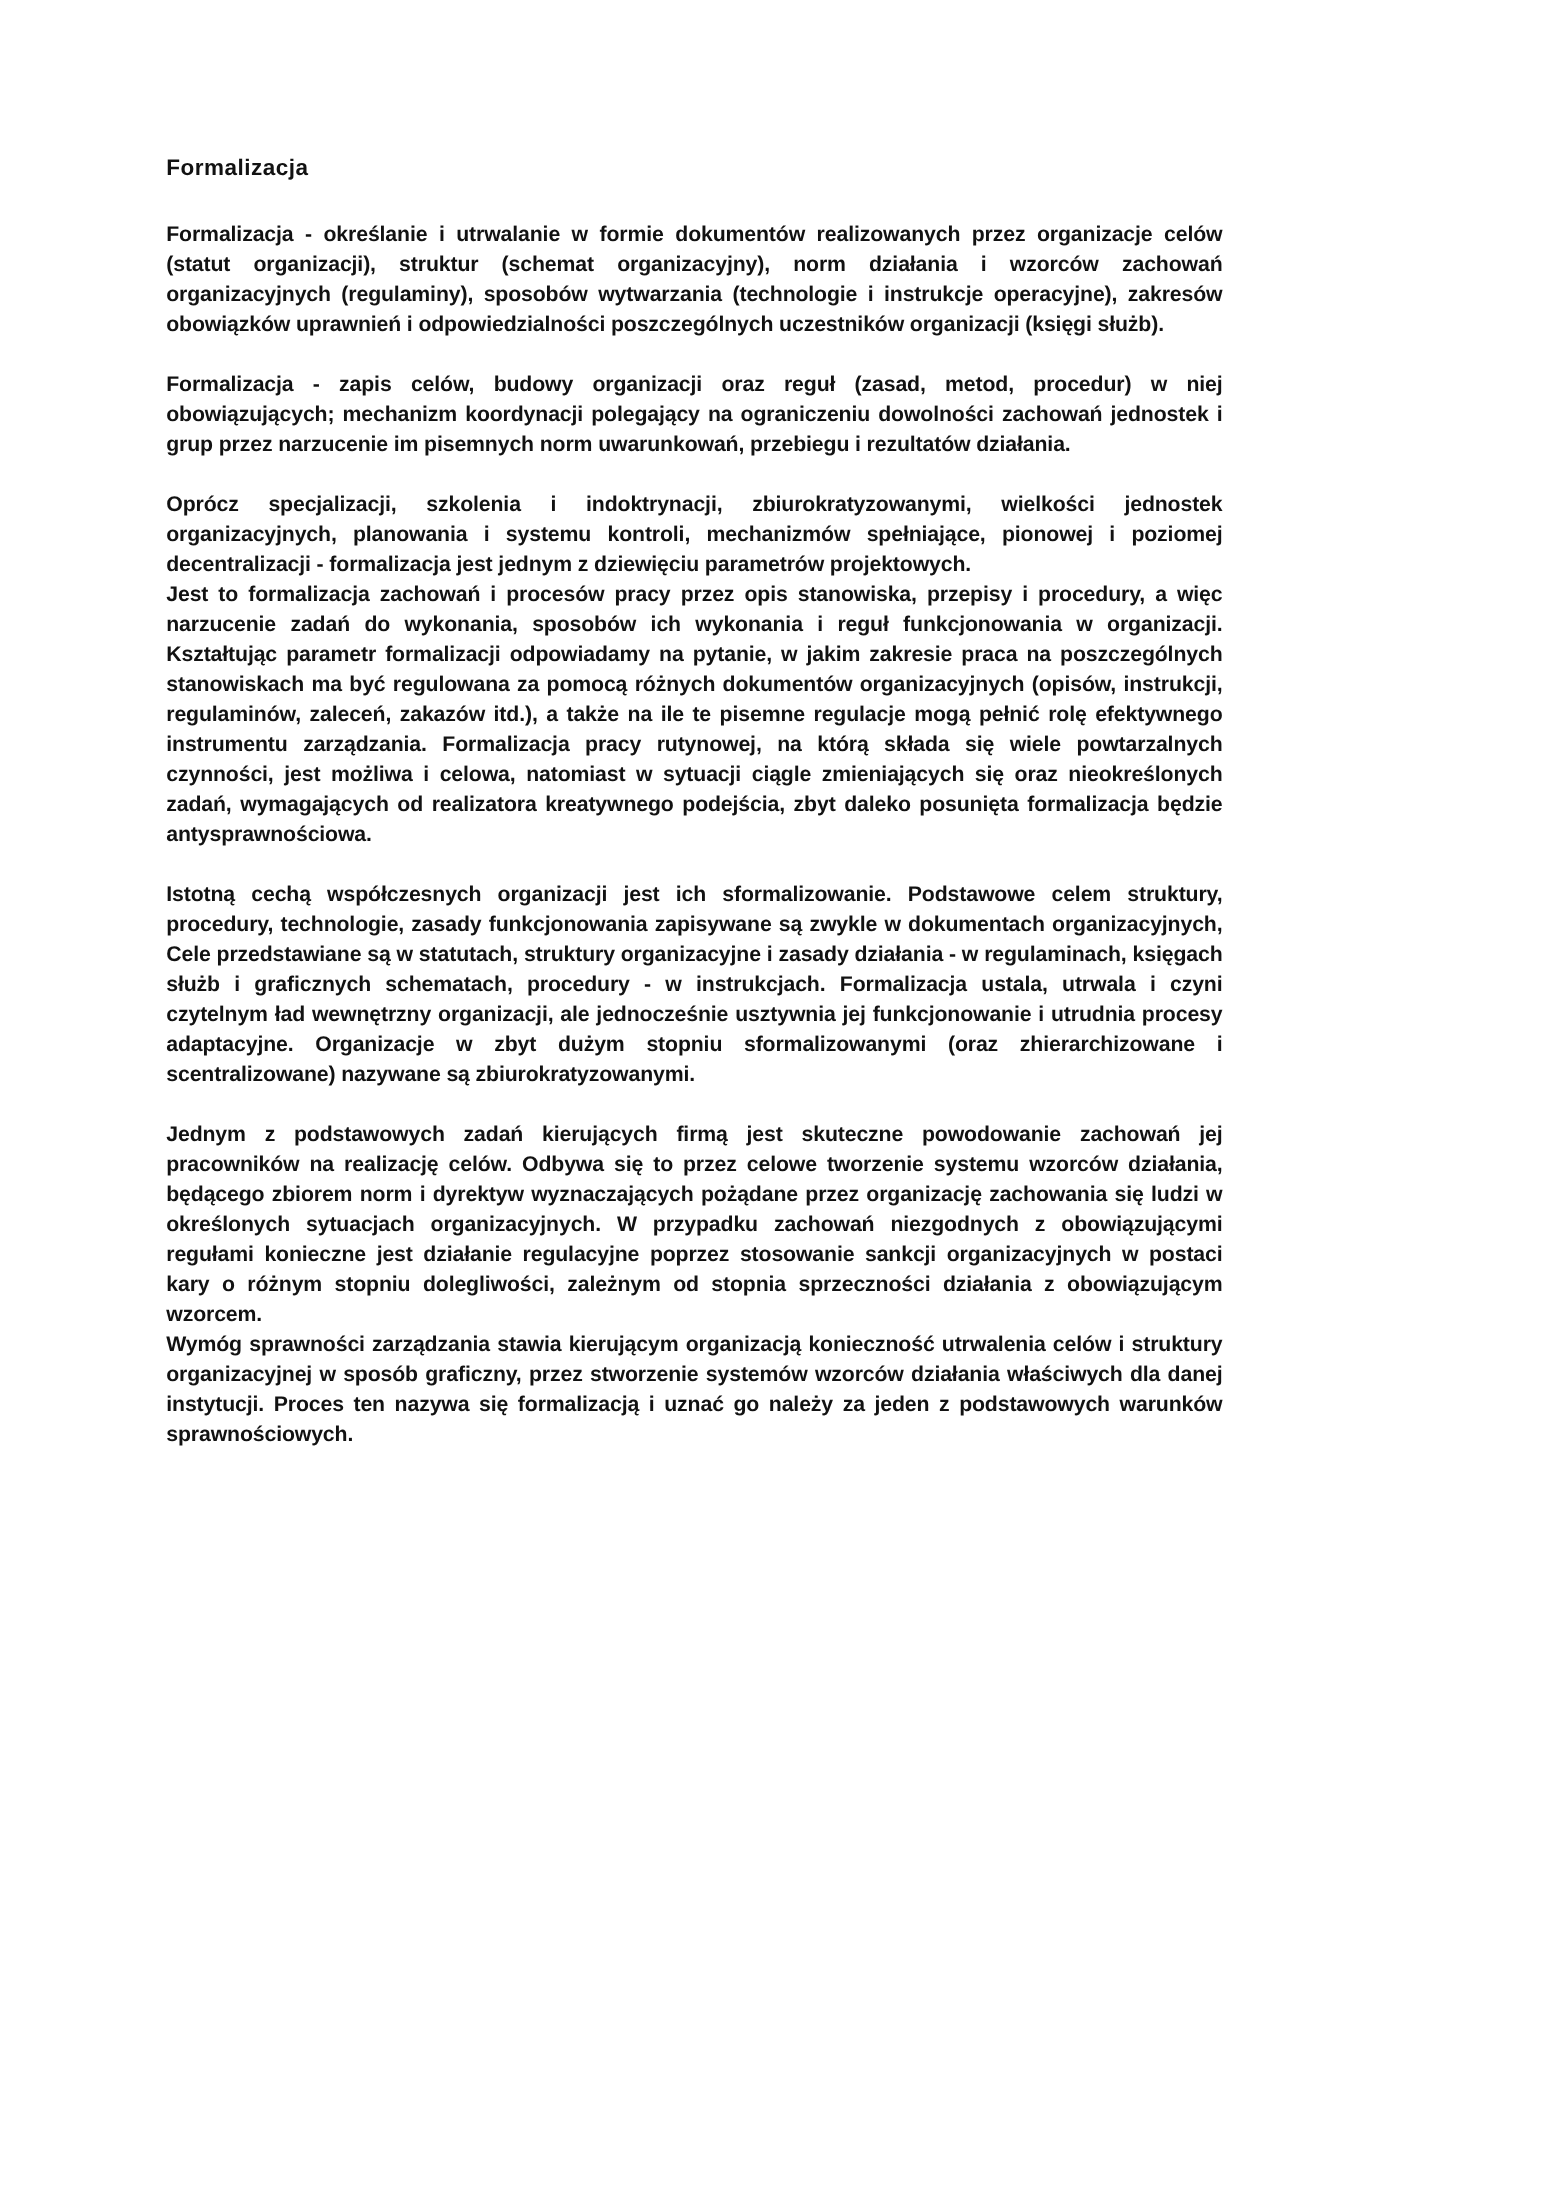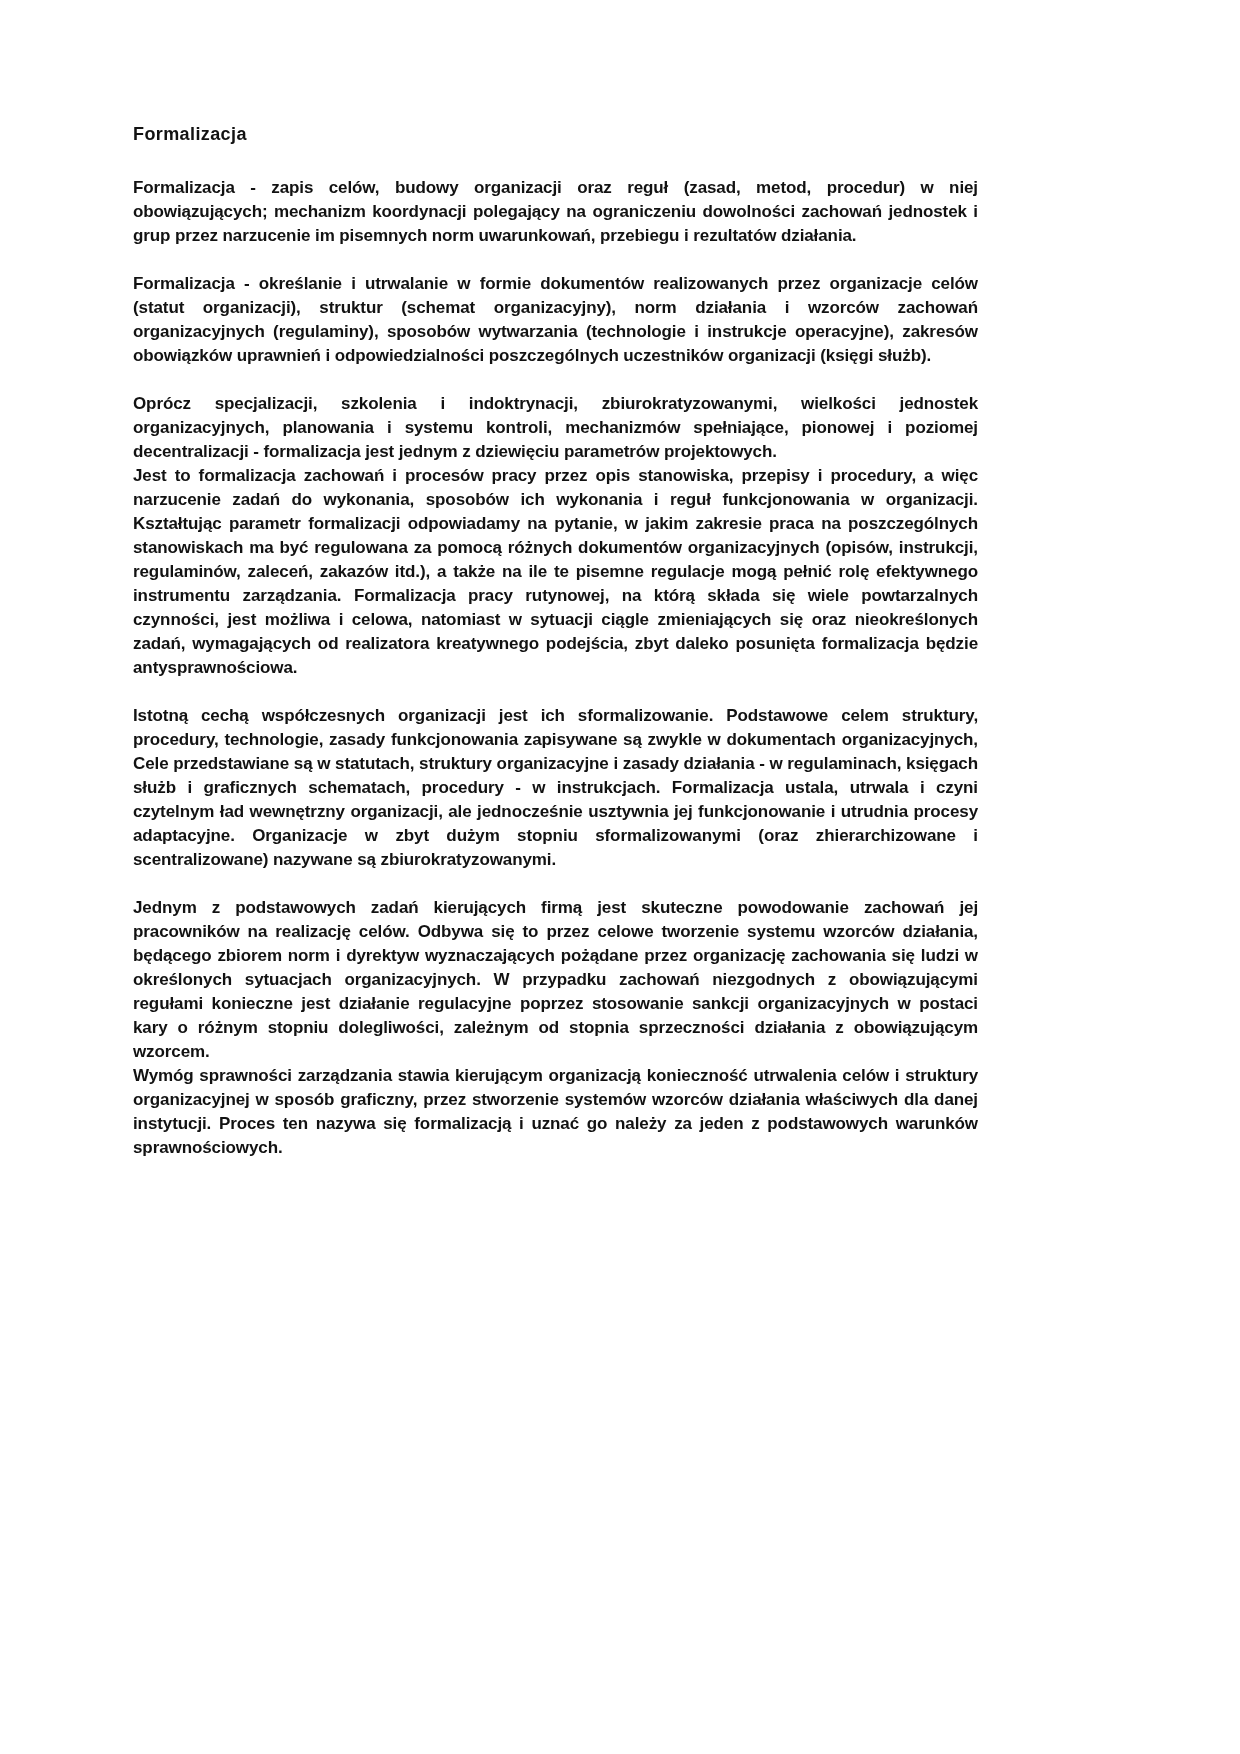--- a/index.html
+++ b/index.html
@@ -41,25 +41,25 @@
     text-justify: inter-word;
   }
 </style>
 </head>
 <body>
 
 <div class="page">
   <h1 class="doc-title">Formalizacja</h1>
 
   <div class="block">
-    <p>Formalizacja - zapis celów, budowy organizacji oraz reguł (zasad, metod, procedur) w niej obowiązujących; mechanizm koordynacji polegający na ograniczeniu dowolności zachowań jednostek i grup przez narzucenie im pisemnych norm uwarunkowań, przebiegu i rezultatów działania.</p>
+    <p>Formalizacja  - określanie i utrwalanie w formie dokumentów realizowanych przez organizacje celów (statut organizacji), struktur (schemat organizacyjny), norm działania i wzorców zachowań organizacyjnych (regulaminy), sposobów wytwarzania (technologie i instrukcje operacyjne), zakresów obowiązków uprawnień i odpowiedzialności poszczególnych uczestników organizacji (księgi służb).</p>
   </div>
 
   <div class="block">
-    <p>Formalizacja  - określanie i utrwalanie w formie dokumentów realizowanych przez organizacje celów (statut organizacji), struktur (schemat organizacyjny), norm działania i wzorców zachowań organizacyjnych (regulaminy), sposobów wytwarzania (technologie i instrukcje operacyjne), zakresów obowiązków uprawnień i odpowiedzialności poszczególnych uczestników organizacji (księgi służb).</p>
+    <p>Formalizacja - zapis celów, budowy organizacji oraz reguł (zasad, metod, procedur) w niej obowiązujących; mechanizm koordynacji polegający na ograniczeniu dowolności zachowań jednostek i grup przez narzucenie im pisemnych norm uwarunkowań, przebiegu i rezultatów działania.</p>
   </div>
 
   <div class="block">
     <p>Oprócz specjalizacji, szkolenia i indoktrynacji, zbiurokratyzowanymi, wielkości jednostek organizacyjnych, planowania i systemu kontroli, mechanizmów spełniające, pionowej i poziomej decentralizacji -  formalizacja jest jednym z dziewięciu parametrów projektowych.</p>
     <p>Jest to formalizacja zachowań i procesów pracy przez opis stanowiska, przepisy i procedury, a więc narzucenie zadań do wykonania, sposobów ich wykonania i reguł funkcjonowania w organizacji. Kształtując parametr formalizacji odpowiadamy na pytanie, w jakim zakresie praca na poszczególnych stanowiskach ma być regulowana za pomocą różnych dokumentów organizacyjnych (opisów, instrukcji, regulaminów, zaleceń, zakazów itd.), a także na ile te pisemne regulacje mogą pełnić rolę efektywnego instrumentu zarządzania. Formalizacja pracy rutynowej, na którą składa się wiele powtarzalnych czynności, jest możliwa i celowa, natomiast w sytuacji ciągle zmieniających się oraz nieokreślonych zadań, wymagających od realizatora kreatywnego podejścia, zbyt daleko posunięta formalizacja będzie antysprawnościowa.</p>
   </div>
 
   <div class="block">
     <p>Istotną cechą współczesnych organizacji jest ich sformalizowanie. Podstawowe celem struktury, procedury, technologie, zasady funkcjonowania zapisywane są zwykle w dokumentach organizacyjnych, Cele przedstawiane są w statutach, struktury organizacyjne i zasady działania - w regulaminach, księgach służb i graficznych schematach, procedury - w instrukcjach. Formalizacja ustala, utrwala i czyni czytelnym ład wewnętrzny organizacji, ale jednocześnie usztywnia jej funkcjonowanie i utrudnia procesy adaptacyjne. Organizacje w zbyt dużym stopniu sformalizowanymi (oraz zhierarchizowane i scentralizowane) nazywane są zbiurokratyzowanymi.</p>
   </div>

